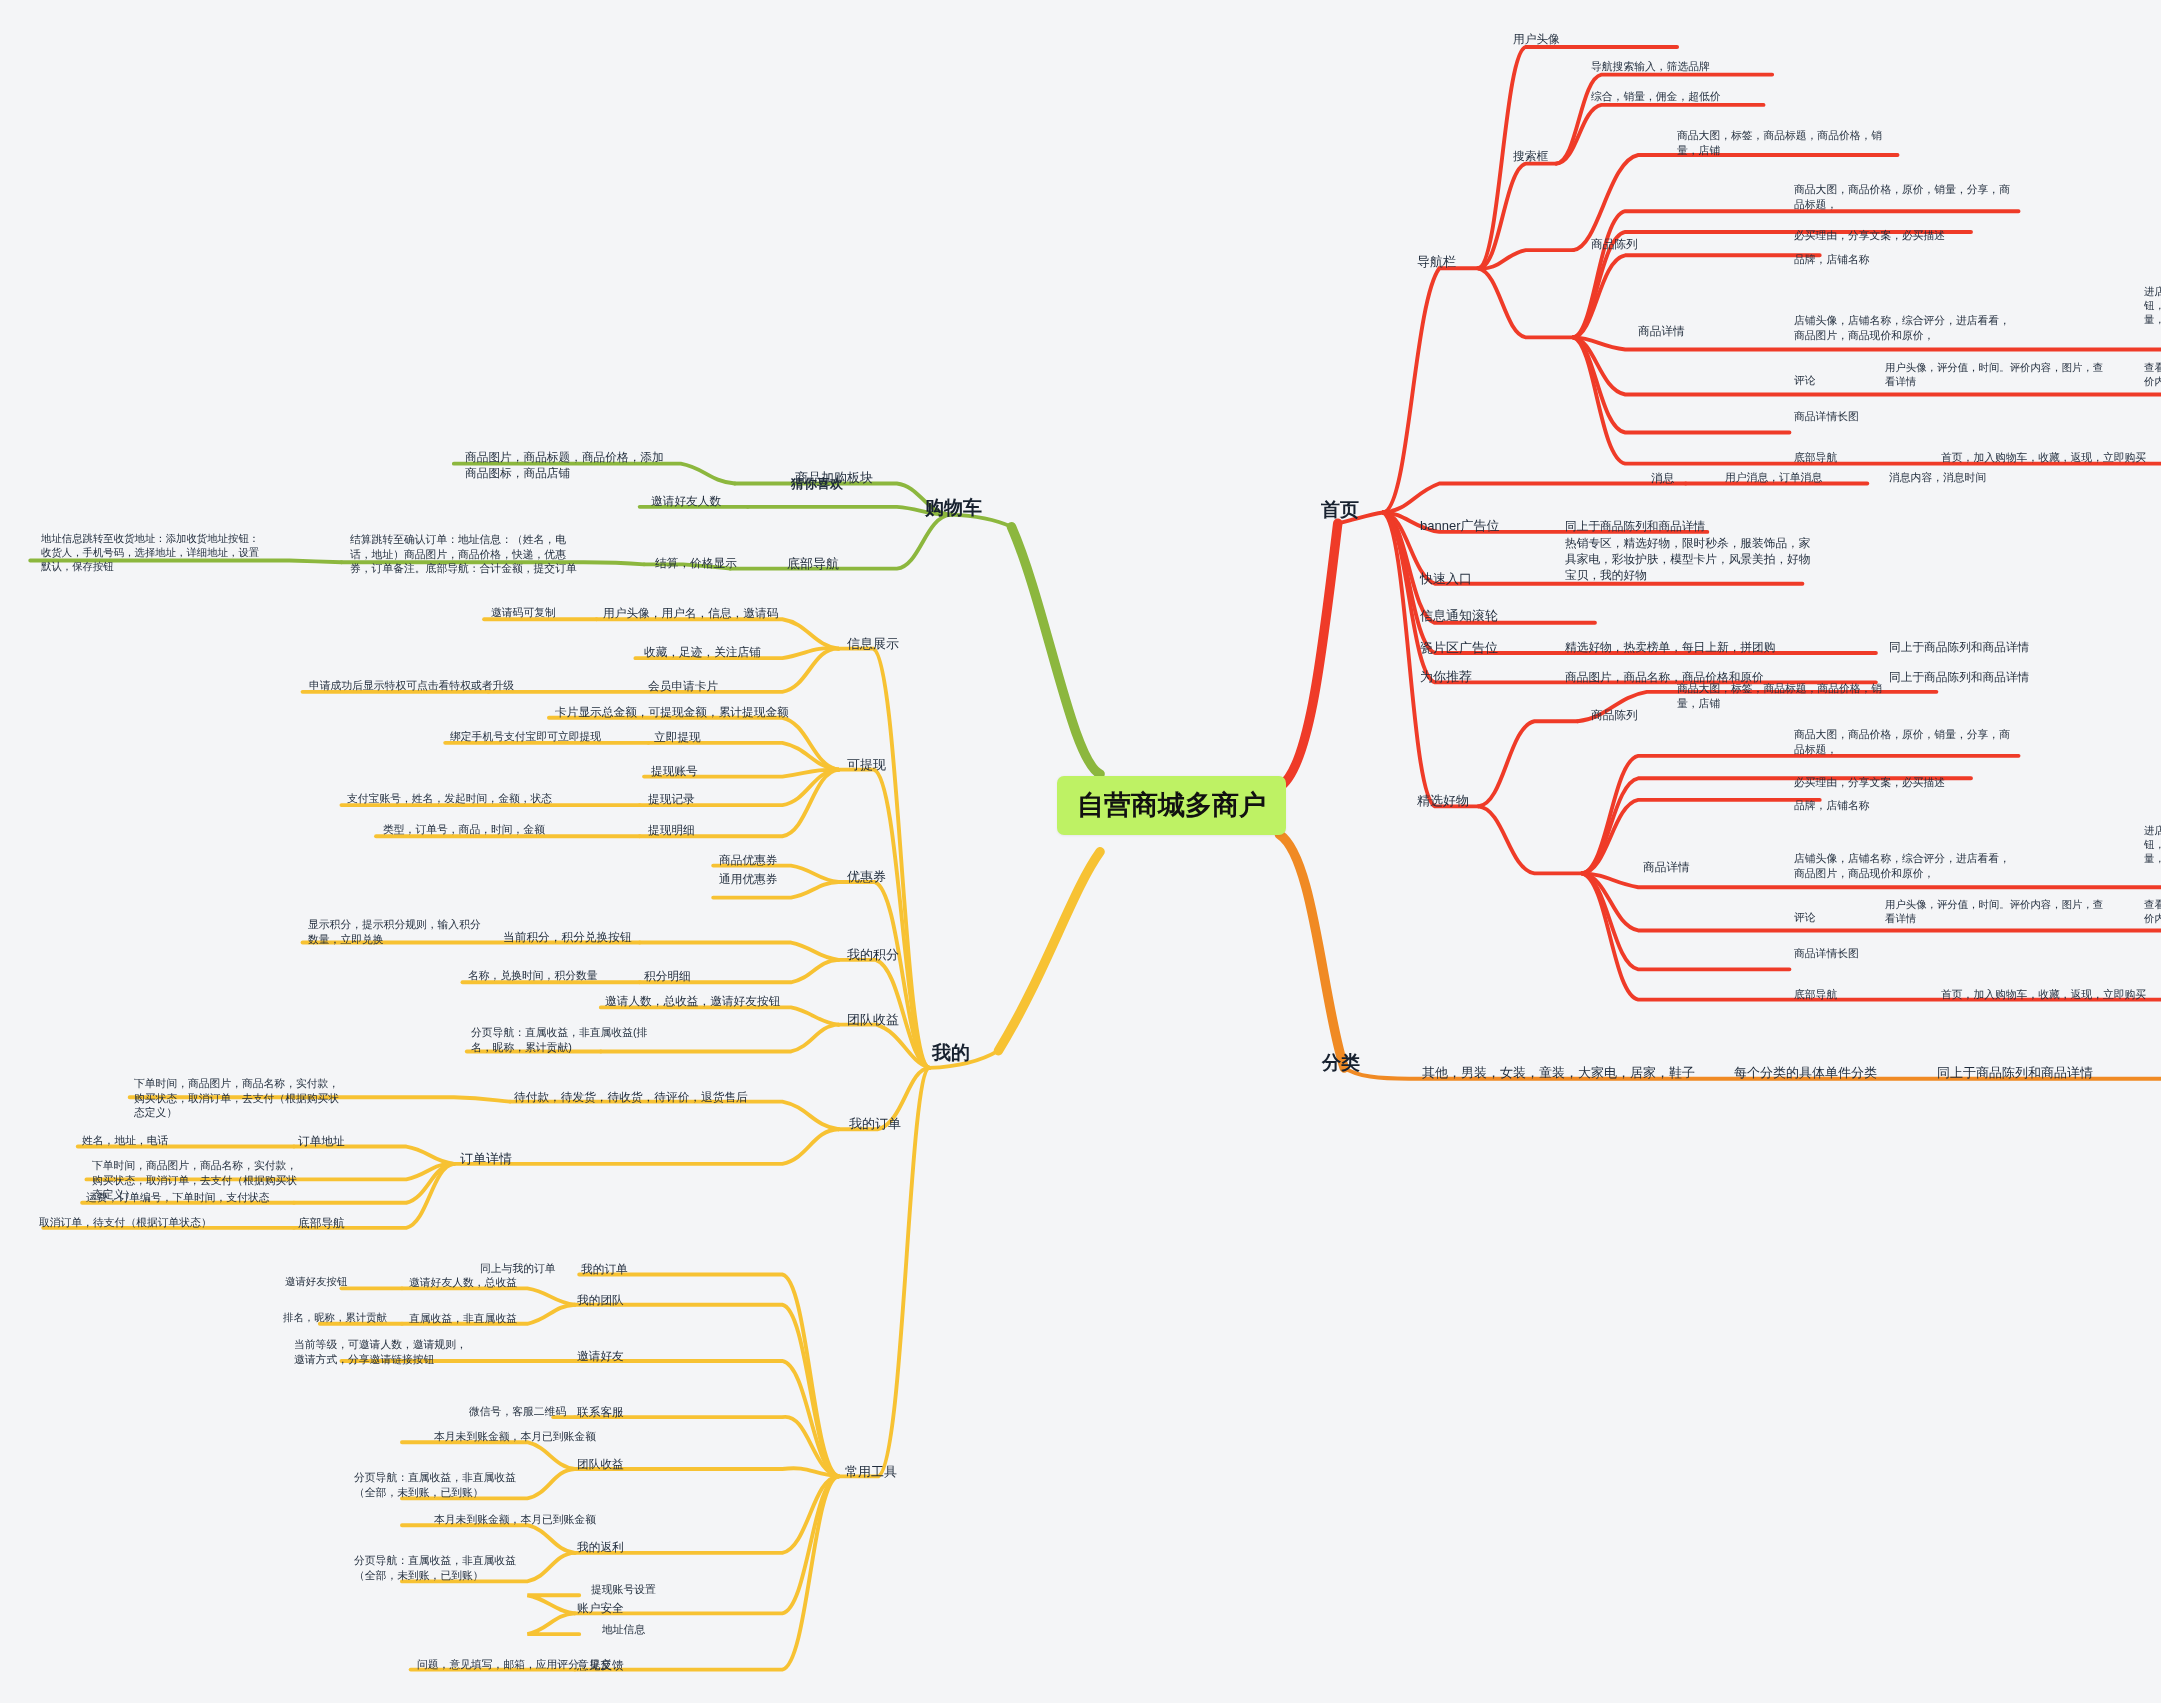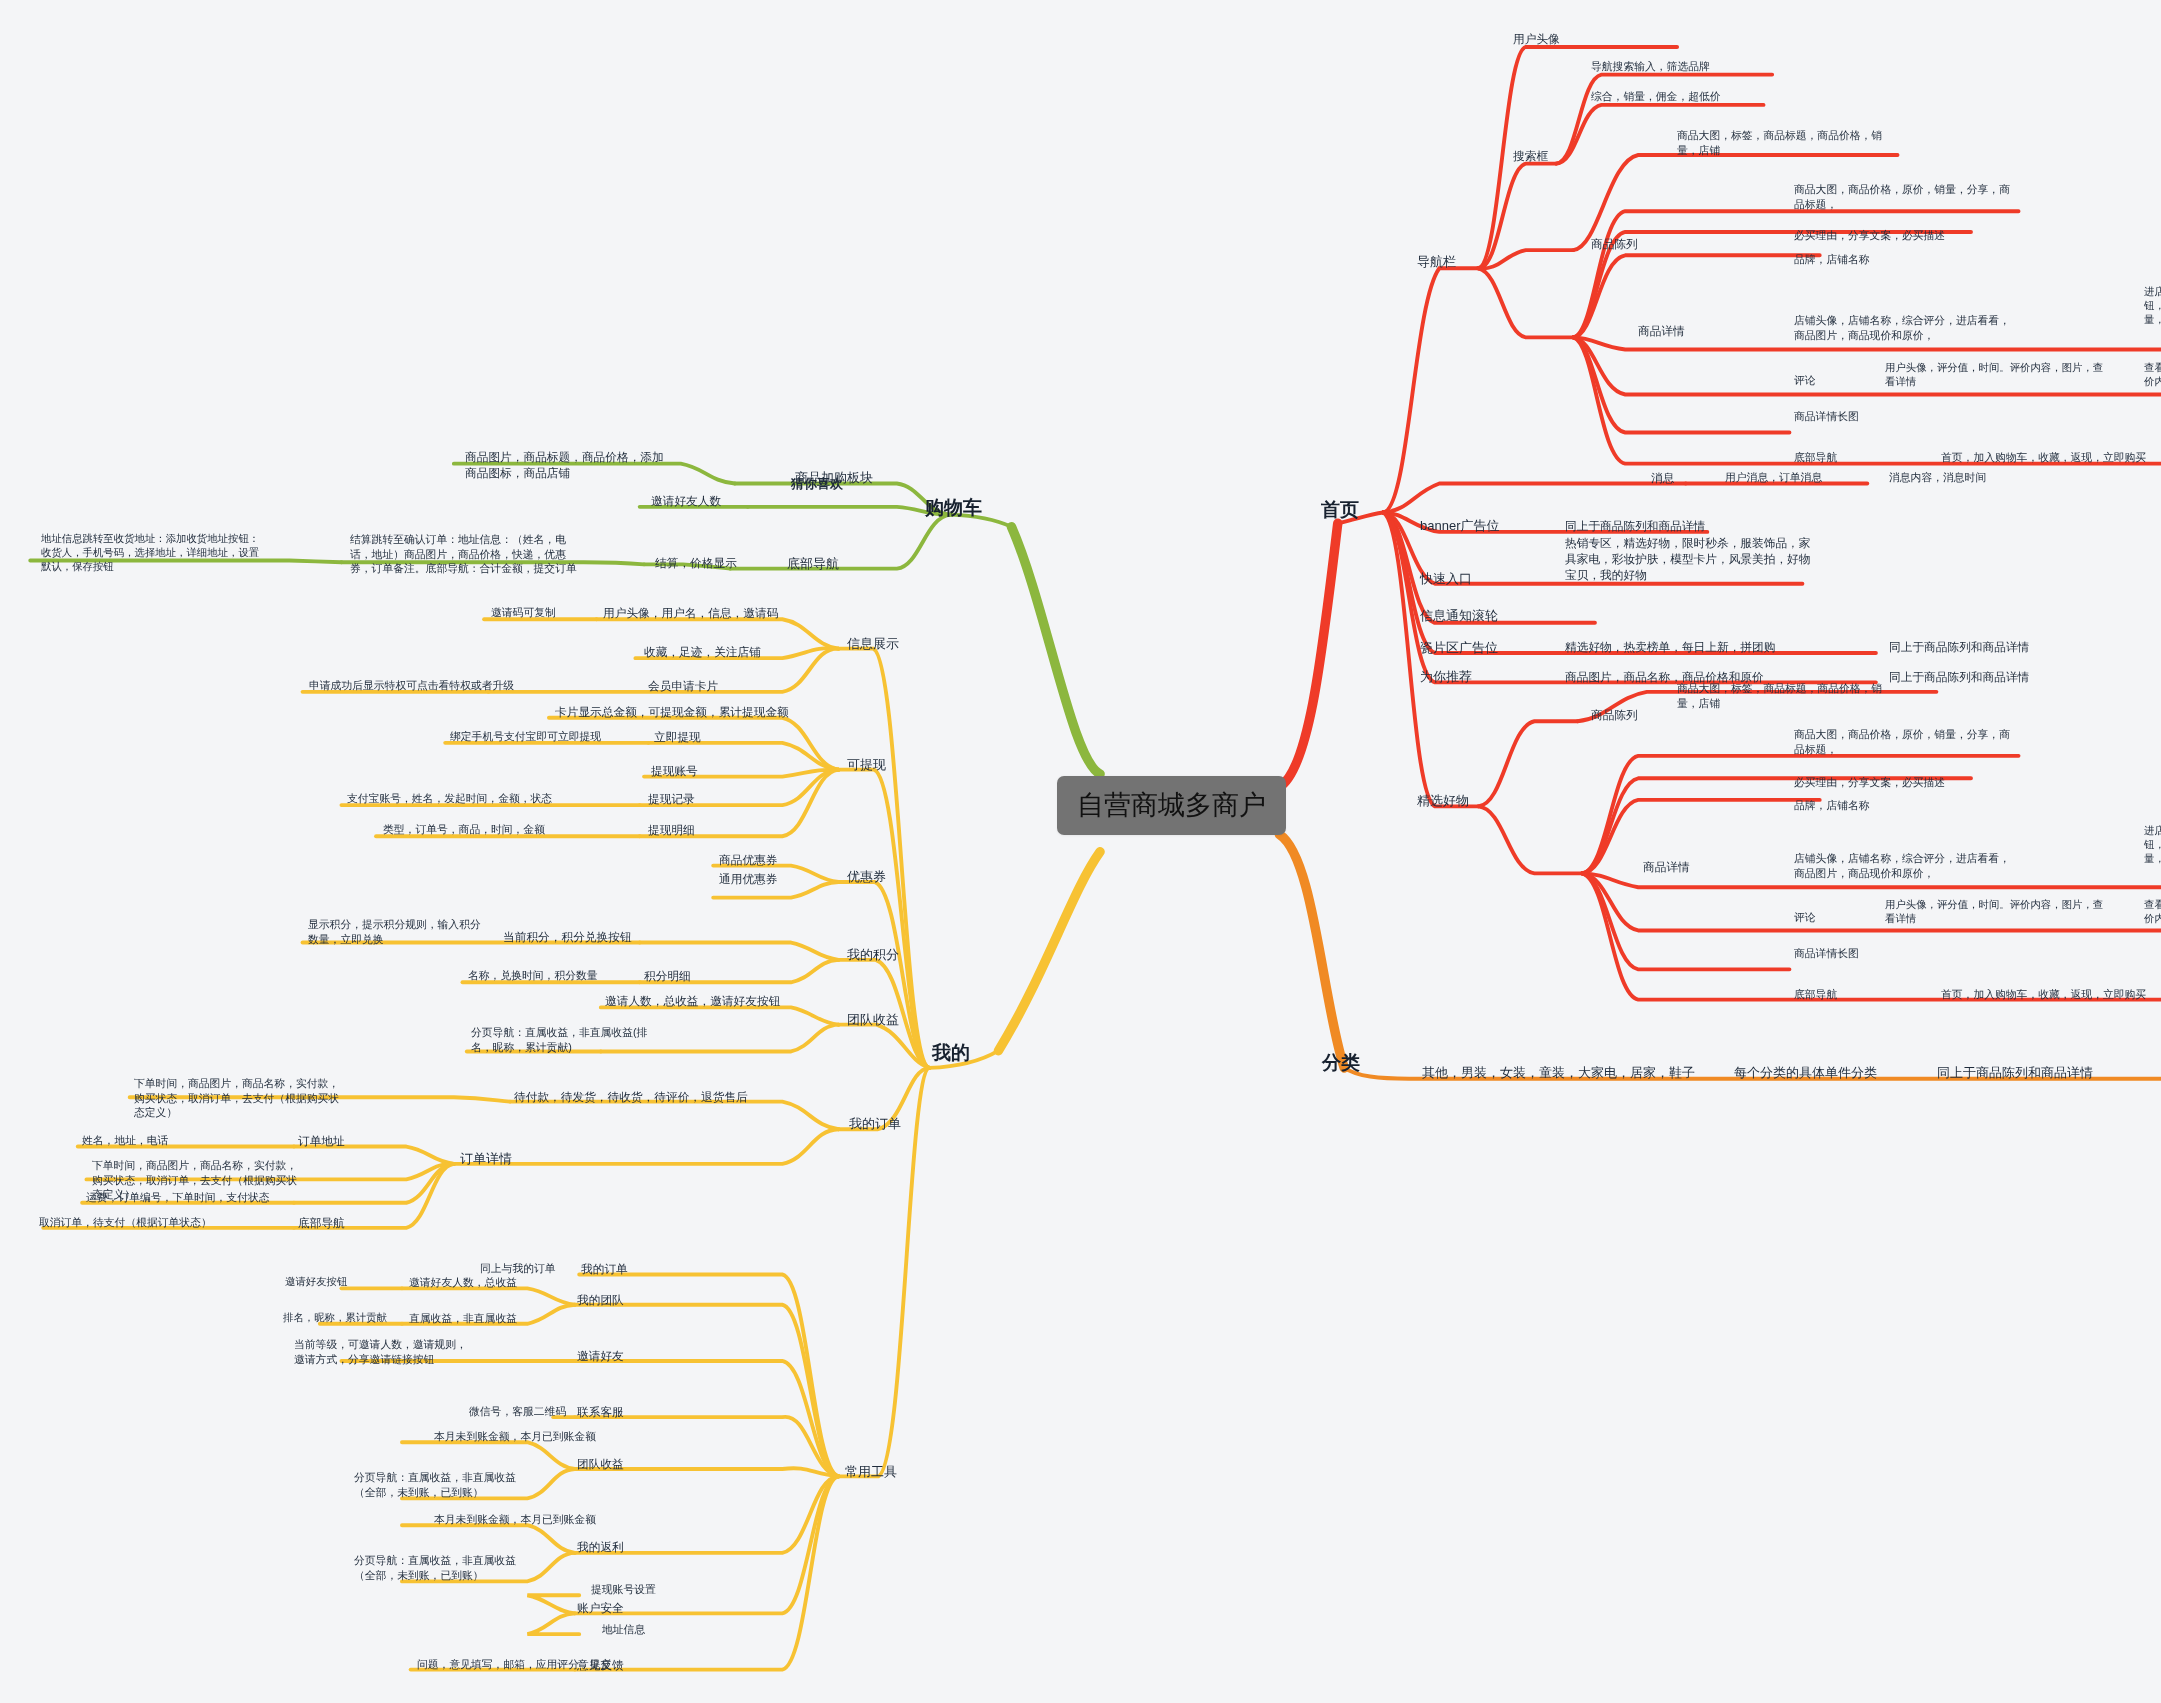--- a/index.html
+++ b/index.html
@@ -8,23 +8,23 @@
     background:#f4f5f7;
     font-family:"Liberation Sans","DejaVu Sans",sans-serif;
     color:#1c2a3a;
     overflow:hidden;
     position:relative;
   }
   #canvas{position:absolute;inset:0;}
   svg.links{position:absolute;left:0;top:0;width:2510px;height:1704px;pointer-events:none;}
   .node{position:absolute;white-space:pre-wrap;line-height:1.35;}
   .root{
-    background:#737373;border-radius:7px;
+    background:#bef264;border-radius:7px;
     padding:11.2px 20px;
-    font-size:27px;font-weight:normal;color:#111;
+    font-size:27px;font-weight:bold;color:#111;
     box-shadow:0 0.9px 2.6px rgba(0,0,0,.06);
     z-index:5;
   }
   .main{font-size:19px;font-weight:bold;color:#17212f;z-index:4;}
   .l2{font-size:13px;color:#1f2b3b;}
   .l3{font-size:11.7px;color:#1f2b3b;}
   .l4{font-size:10.8px;color:#1f2b3b;}
   .l5{font-size:10.4px;color:#1f2b3b;}
 </style>
 </head>

